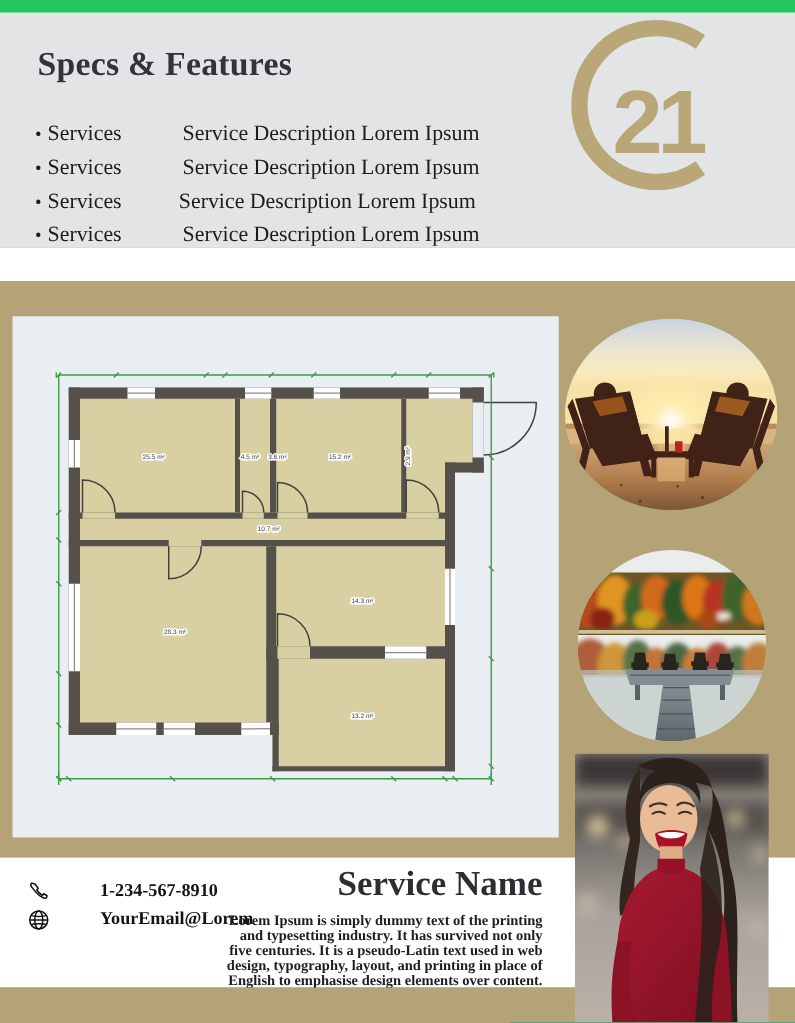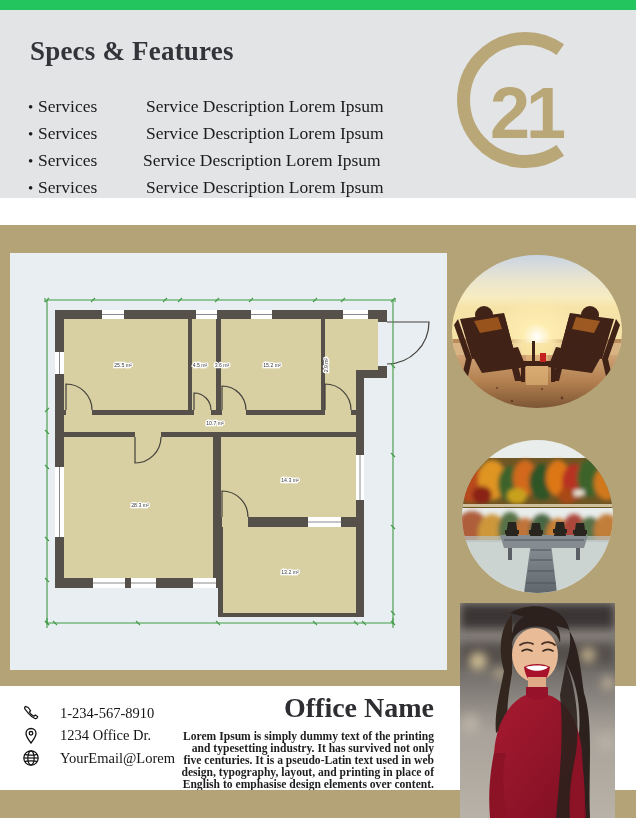--- a/index.html
+++ b/index.html
@@ -8,36 +8,36 @@
   .abs{position:absolute;}
 
   
   .header-band{left:0;top:10px;width:636px;height:188px;background:#e3e4e6;}
   .page-title{left:30px;top:36px;font-size:27px;font-weight:700;color:#33333a;letter-spacing:.2px;}
   .services{left:28px;top:80px;width:400px;}
   .service-row{display:flex;align-items:baseline;height:27px;font-size:17.5px;color:#1c1c1e;}
   .service-bullet{width:10px;font-size:15px;}
   .service-name{width:108px;}
   .service-desc{white-space:nowrap;margin-top:16px;}
-  .c21-logo{left:450px;top:25px;width:150px;height:150px;}
+  .c21-logo{left:450px;top:9px;width:150px;height:150px;}
 
   
   .white-strip{left:0;top:198px;width:636px;height:27px;background:#ffffff;}
   .gold-main{left:0;top:225px;width:636px;height:461px;background:#b4a376;}
   .gold-bottom{left:0;top:790px;width:636px;height:28px;background:#b4a376;}
   .plan-card{left:10px;top:253px;width:437px;height:417px;background:#e8eef1;}
   .photo-circle1{left:452px;top:255px;width:170px;height:153px;border-radius:50%;overflow:hidden;}
   .photo-circle2{left:462px;top:440px;width:151px;height:153px;border-radius:50%;overflow:hidden;}
 
   
   .white-band{left:0;top:686px;width:636px;height:104px;background:#ffffff;}
   .contact-list{left:22px;top:702px;width:380px;}
   .contact-row{display:flex;align-items:center;height:22px;margin-bottom:0.5px;}
   .contact-icon{width:18px;height:18px;margin-right:20px;flex:none;}
-  .contact-text{font-size:14.5px;font-weight:400;color:#141414;white-space:nowrap;}
+  .contact-text{font-size:14.5px;font-weight:700;color:#141414;white-space:nowrap;margin-left:20px;}
   .realtor-block{left:176px;top:692px;width:258px;text-align:right;}
   .realtor-name{font-size:28px;font-weight:700;color:#2e2e32;line-height:32px;margin-bottom:7px;}
   .realtor-bio{font-size:11.6px;line-height:11.9px;color:#1d1d1f;font-weight:bold;}
   .realtor-photo{left:460px;top:603px;width:155px;height:215px;z-index:5;}
   svg{display:block;}
 </style>
 </head>
 <body>
 
 <div class="page">
@@ -335,42 +335,33 @@
     <div class="contact-row">
       <span class="contact-icon">
         <svg width="18" height="18" viewBox="0 0 18 18" fill="none" stroke="#111" stroke-width="1.3" stroke-linecap="round">
           <path d="M3.2,2.2 C2.2,3 2,4.2 2.8,5.2 L6.5,9.8 C8.5,12.2 11,14.2 13.5,15.2 C14.7,15.6 15.8,15.2 16.2,14.2 L16.5,13.2 L13.8,11.5 L12.5,12.8 C10.5,11.8 8.8,10.2 7.5,8.2 L8.8,6.8 L6.2,3.2 Z" transform="scale(0.92) translate(0.5,0.5)"></path>
         </svg>
       </span>
       <span class="contact-text">1-234-567-8910</span>
     </div>
     <div class="contact-row">
       <span class="contact-icon">
-        <svg width="18" height="18" viewBox="0 0 18 18" fill="none" stroke="#111" stroke-width="1.3">
-          <path d="M9,1.5 C12,1.5 14,3.8 14,6.5 C14,9.5 9,16 9,16 C9,16 4,9.5 4,6.5 C4,3.8 6,1.5 9,1.5 Z"></path>
-          <circle cx="9" cy="6.3" r="1.8"></circle>
-        </svg>
-      </span>
-      <span class="contact-text">1234 Office Dr.</span>
-    </div>
-    <div class="contact-row">
-      <span class="contact-icon">
         <svg width="18" height="18" viewBox="0 0 18 18" fill="none" stroke="#111" stroke-width="1.2">
           <circle cx="9" cy="9" r="7.2"></circle>
           <ellipse cx="9" cy="9" rx="3.2" ry="7.2"></ellipse>
           <line x1="1.8" y1="9" x2="16.2" y2="9"></line>
           <path d="M2.8,5.2 C4.5,6.4 13.5,6.4 15.2,5.2 M2.8,12.8 C4.5,11.6 13.5,11.6 15.2,12.8"></path>
         </svg>
       </span>
       <span class="contact-text">YourEmail@Lorem</span>
     </div>
   </div>
 
   <div class="abs realtor-block">
-    <div class="realtor-name">Office Name</div>
+    <div class="realtor-name">Service Name</div>
     <div class="realtor-bio">Lorem Ipsum is simply dummy text of the printing and typesetting industry. It has survived not only five centuries. It is a pseudo-Latin text used in web design, typography, layout, and printing in place of English to emphasise design elements over content.</div>
   </div>
 
   <div class="abs realtor-photo">
     <svg width="155" height="215" viewBox="0 0 155 215">
       <defs>
         <linearGradient id="bgph" x1="0" y1="0" x2="0" y2="1">
           <stop offset="0" stop-color="#9a948c"></stop>
             <stop offset="0.3" stop-color="#6e6a66"></stop>
           <stop offset="0.6" stop-color="#a8a29a"></stop>

